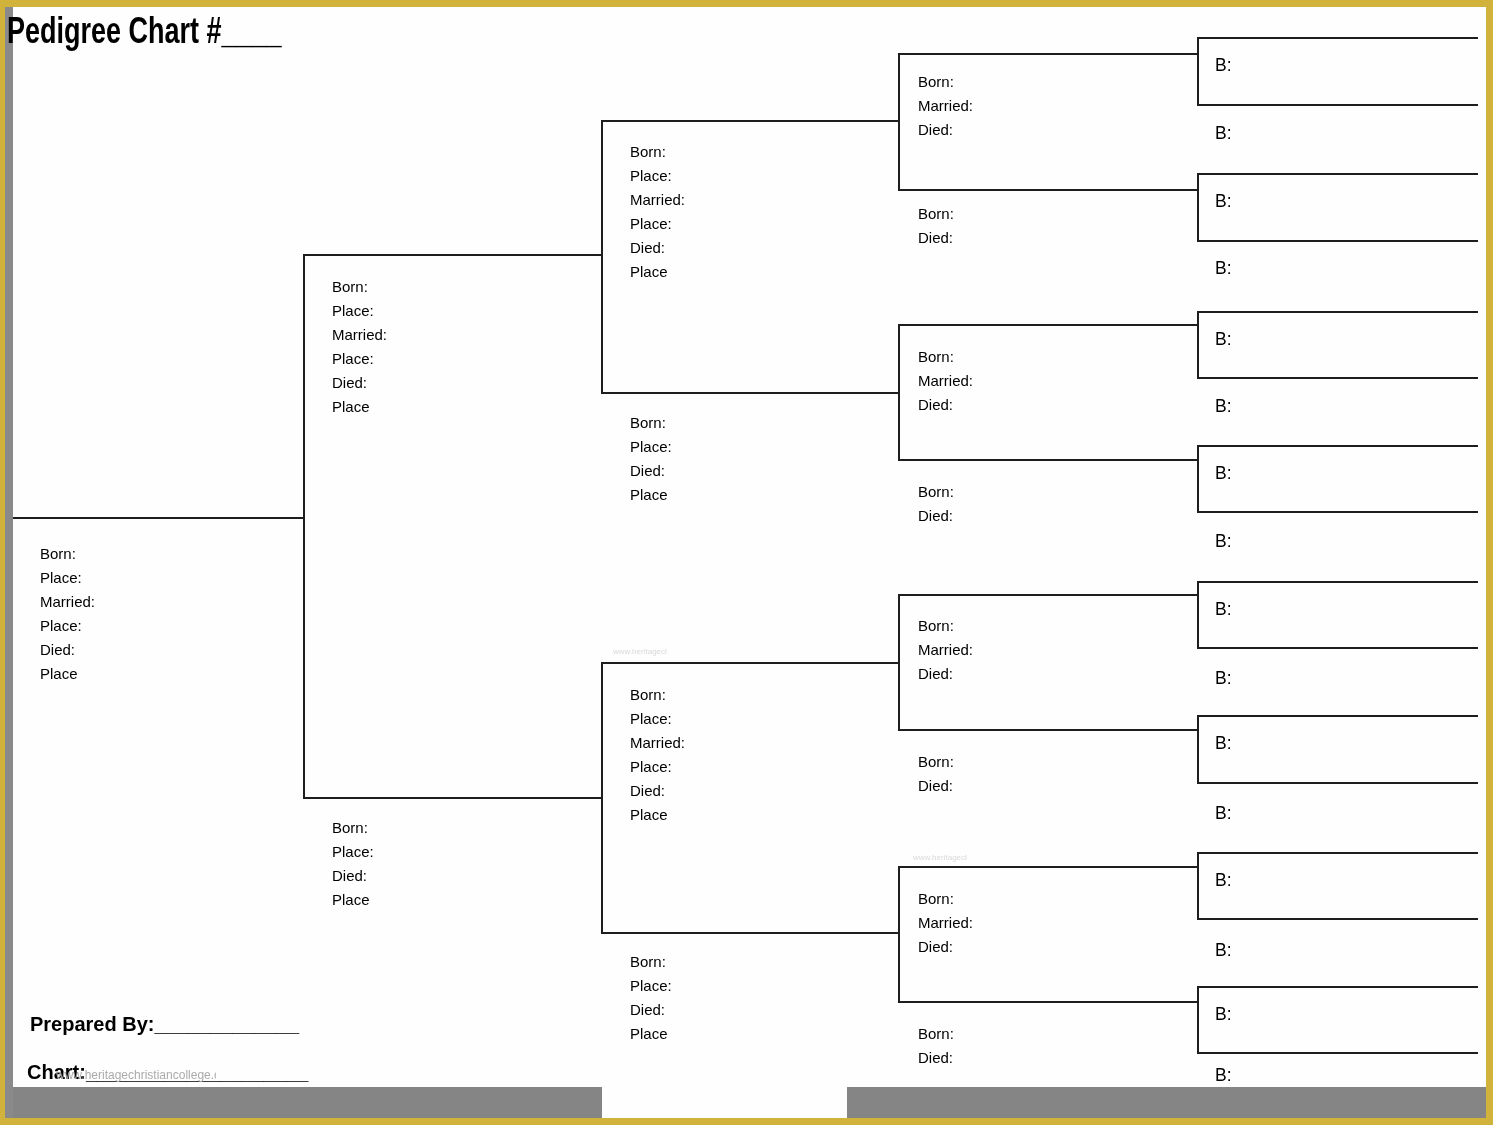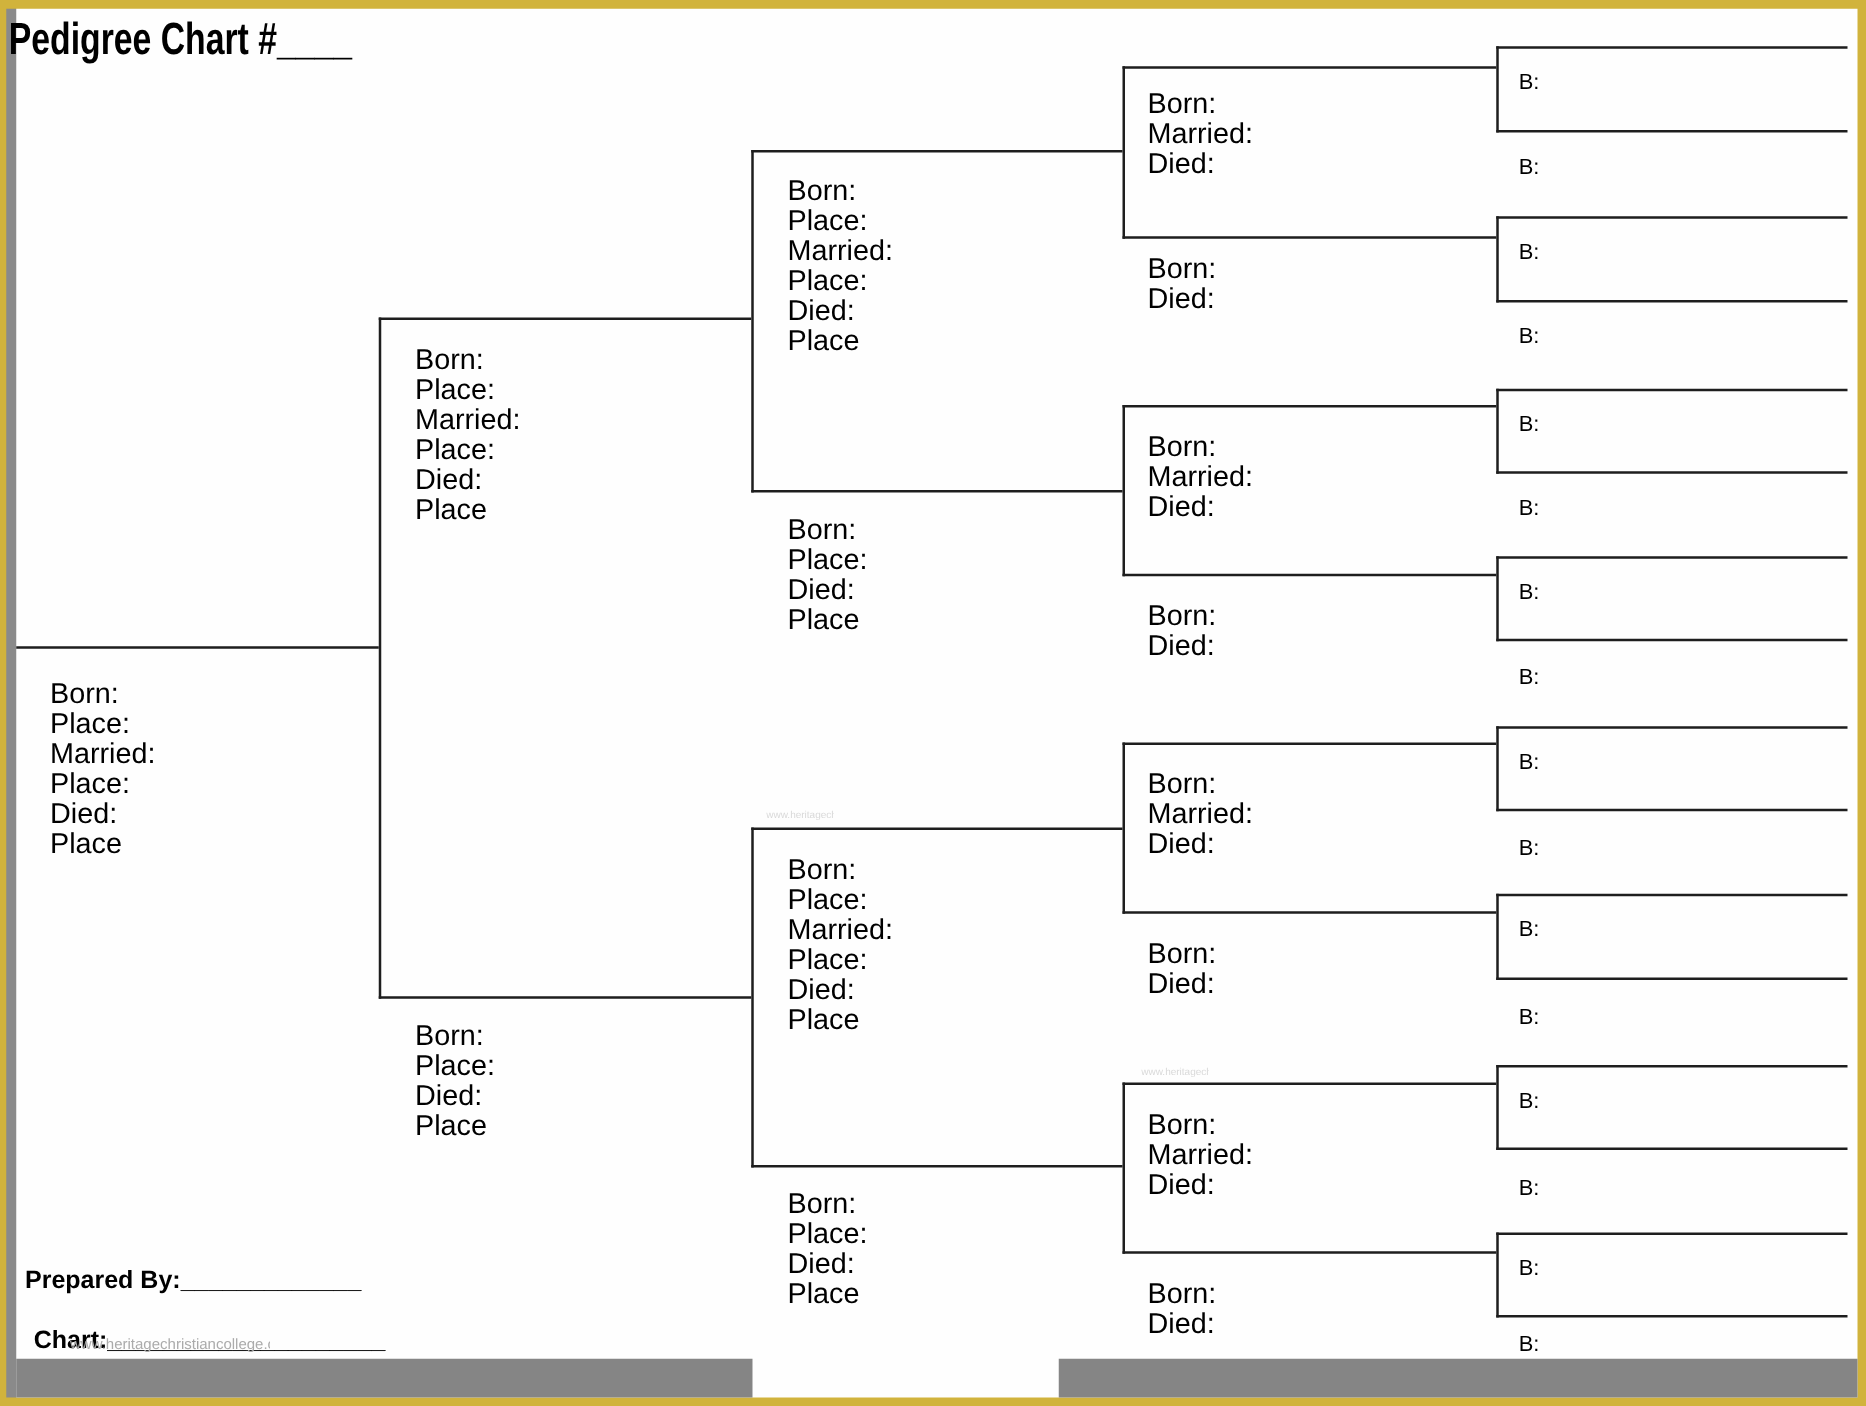--- a/index.html
+++ b/index.html
@@ -7,21 +7,21 @@
         font-family:"Liberation Sans","DejaVu Sans",sans-serif;color:#000;}
   
   .frame{position:absolute;background:#d1b33c;}
   .edge-strip{position:absolute;background:#8a8a8a;}
   
   .title{position:absolute;left:7px;top:10px;font-size:36px;font-weight:bold;white-space:nowrap;
          transform:scaleX(.75);transform-origin:left top;letter-spacing:0;}
   
   .hline,.vline{position:absolute;background:#1e1e1e;}
   .g5box{position:absolute;border:2px solid #1e1e1e;border-right:none;background:transparent;}
-  .lblock{position:absolute;font-size:23px;line-height:24px;white-space:nowrap;}
+  .lblock{position:absolute;font-size:15px;line-height:24px;white-space:nowrap;}
   .bslot{position:absolute;font-size:17.5px;line-height:18px;white-space:nowrap;}
   .whitepatch{position:absolute;background:#fefefe;}
   
   .footline{position:absolute;font-size:20px;font-weight:bold;white-space:nowrap;}
   .wm{position:absolute;white-space:nowrap;overflow:hidden;font-size:12px;}
   .bar{position:absolute;background:#858585;}
 </style>
 </head>
 <body>
 
@@ -167,21 +167,21 @@
       <div class="bslot" style="left: 1215px; top: 871px;">B:</div>
       <div class="bslot" style="left: 1215px; top: 941px;">B:</div>
       <div class="bslot" style="left: 1215px; top: 1005px;">B:</div>
       <div class="whitepatch" style="left: 1199px; top: 1056px; width: 70px; height: 38px;"></div>
       <div class="bslot" style="left: 1215px; top: 1066px;">B:</div>
     </div>
 
   <div class="bar" style="left:13px;top:1087px;width:589px;height:31px;"></div>
   <div class="bar" style="left:847px;top:1087px;width:639px;height:31px;"></div>
 
-  <div class="footline" style="left:20px;top:1013px;">
+  <div class="footline" style="left:30px;top:1013px;">
     <span>Prepared By:</span><span>_____________</span>
   </div>
   <div class="footline" style="left:27px;top:1061px;">
     <span>Chart:</span><span>____________________</span>
   </div>
   <div id="wms">
       <div class="wm" style="left: 56px; top: 1068px; font-size: 12px; color: rgb(171, 171, 171); width: 160px;">www.heritagechristiancollege.com</div>
       <div class="wm" style="left: 613px; top: 647px; font-size: 8px; color: rgb(217, 217, 217); width: 54px;">www.heritagechristiancollege.com</div>
       <div class="wm" style="left: 913px; top: 853px; font-size: 8px; color: rgb(217, 217, 217); width: 54px;">www.heritagechristiancollege.com</div>
     </div>

